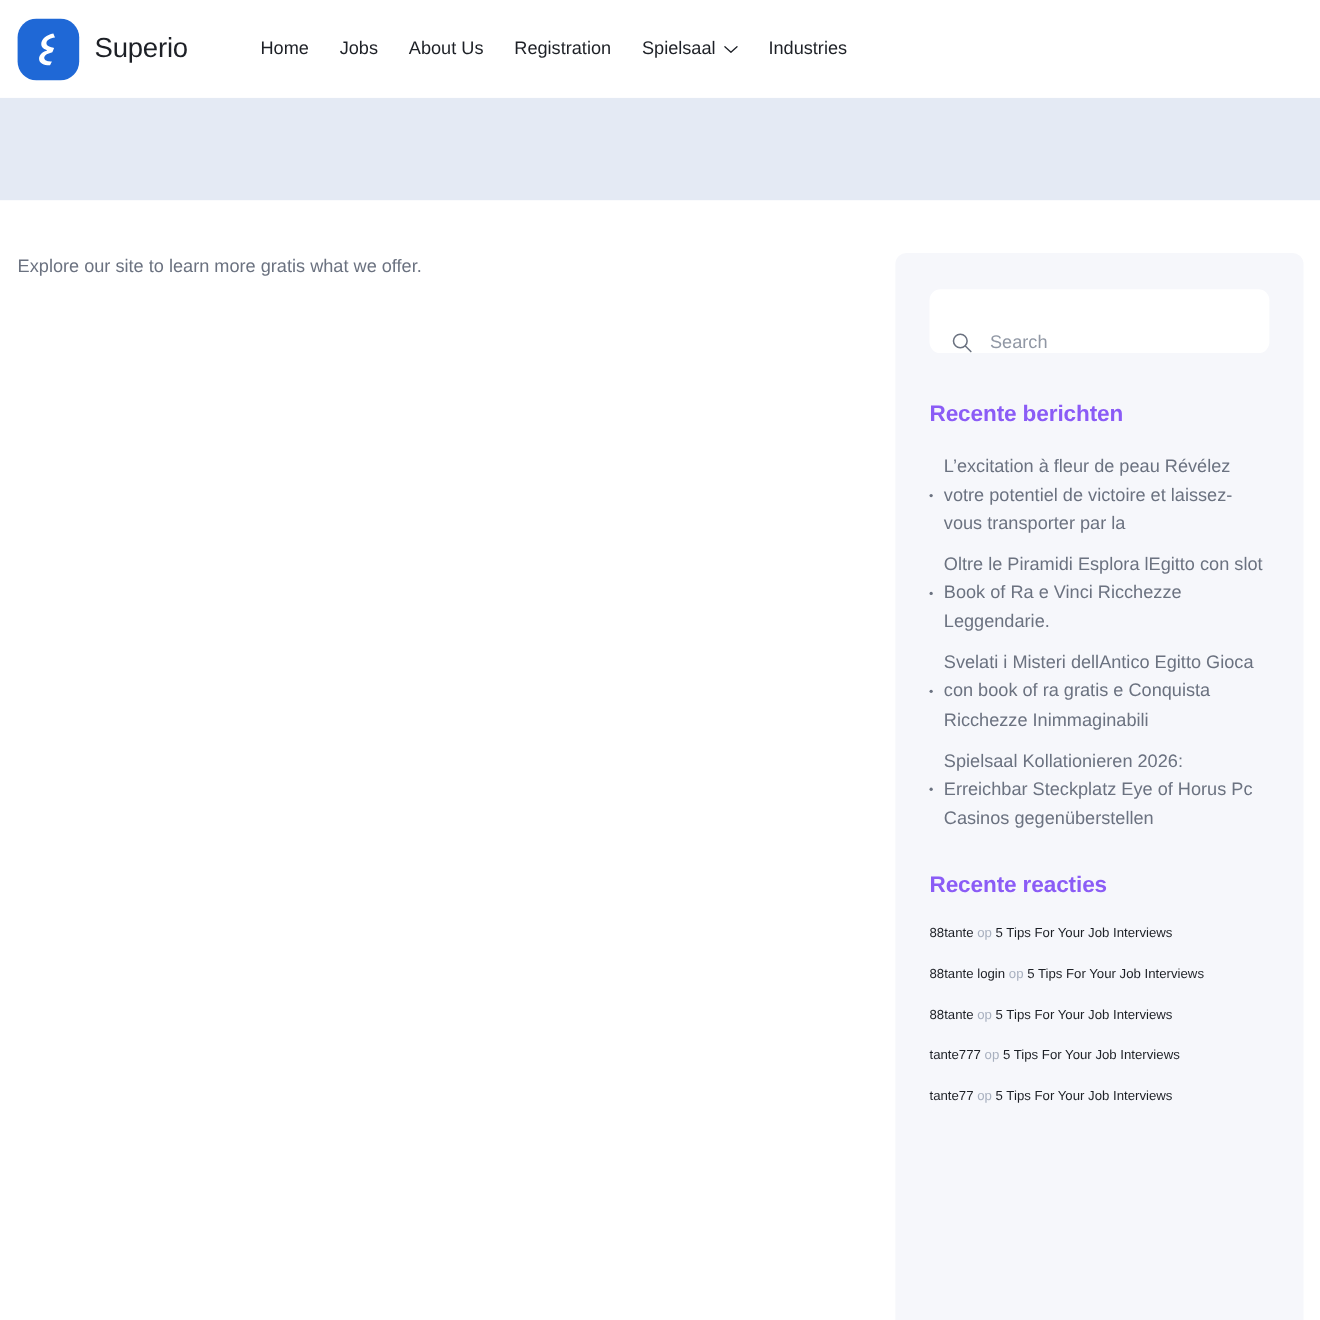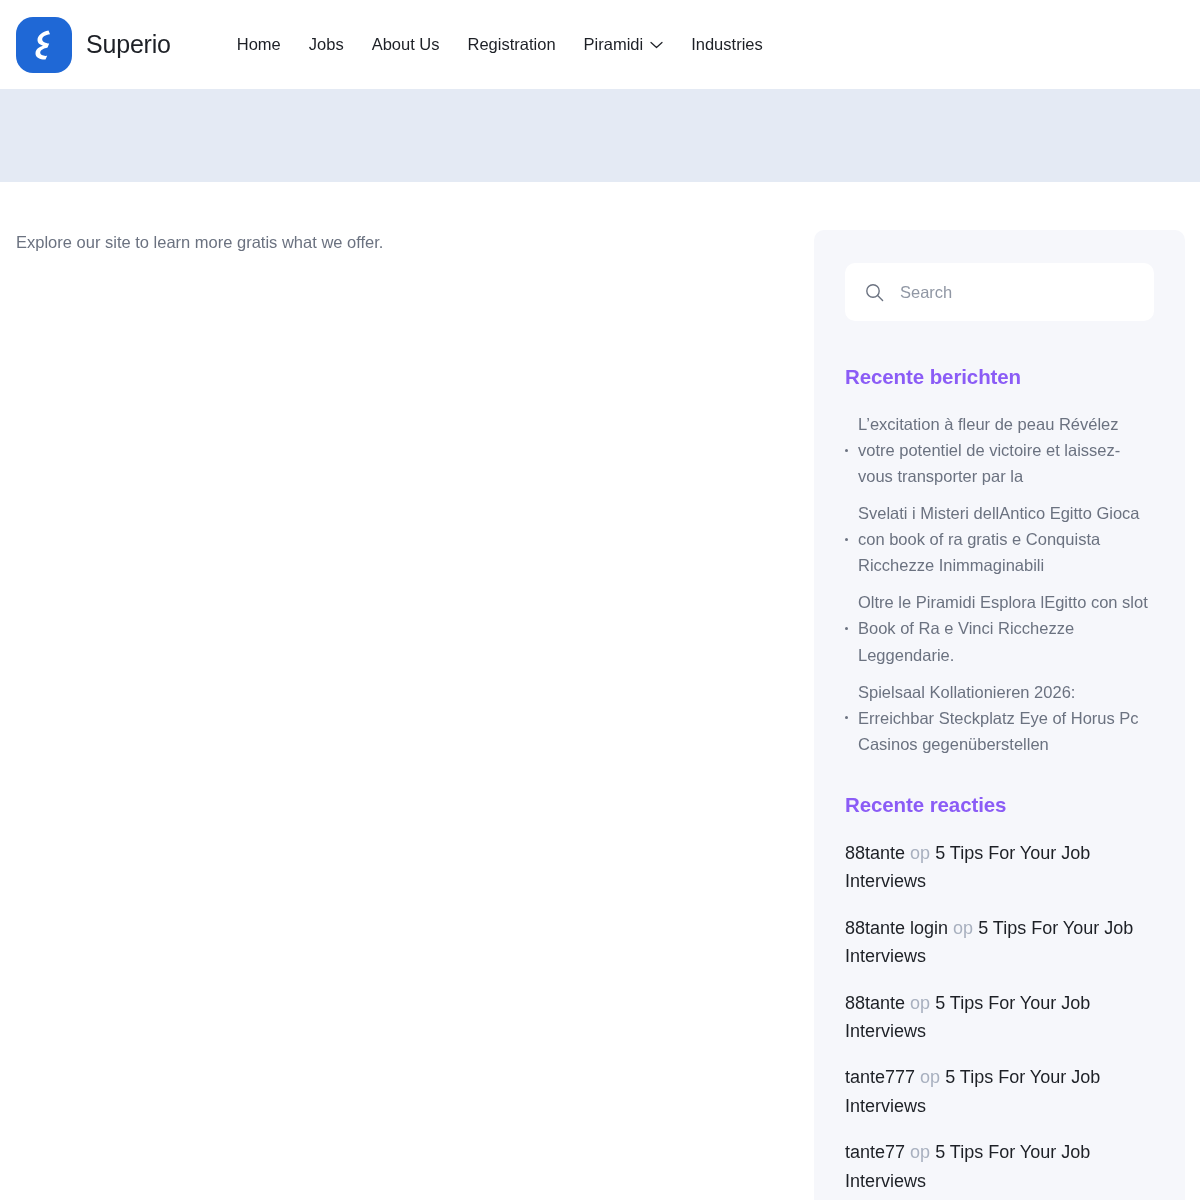--- a/index.html
+++ b/index.html
@@ -106,21 +106,21 @@
     border-radius: 10px 10px 0 0;
     padding: 33px 31px 30px 31px;
     min-height: 970px;
   }
 
   .search-box {
     background: #ffffff;
     border-radius: 10px;
     height: 58px;
     display: flex;
-    align-items: center;
+    align-items: flex-end;
     gap: 16px;
     padding: 0 20px;
     margin-bottom: 44px;
   }
 
   .search-icon { flex: none; line-height: 0; }
 
   .search-input {
     border: 0;
     outline: 0;
@@ -163,21 +163,21 @@
     font-size: 16.5px;
     line-height: 1.58;
     color: #6b7280;
   }
 
   .widget-gap { height: 36px; }
 
   .comment-list { list-style: none; }
 
   .comment-item {
-    font-size: 18px;
+    font-size: 12px;
     line-height: 1.58;
     color: #1d2026;
     margin-bottom: 18px;
   }
   .comment-item:last-child { margin-bottom: 0; }
 
   .comment-author { color: #1d2026; cursor: pointer; }
   .comment-sep { color: #a8b0bf; }
   .comment-post { color: #1d2026; cursor: pointer; }
 
@@ -207,21 +207,21 @@
     <div class="nav-item">
       <span>Jobs</span>
     </div>
     <div class="nav-item">
       <span>About Us</span>
     </div>
     <div class="nav-item">
       <span>Registration</span>
     </div>
     <div class="nav-item">
-      <span>Piramidi</span>
+      <span>Spielsaal</span>
       <span class="chev">
         <svg width="13" height="8" viewBox="0 0 13 8" aria-hidden="true">
           <path d="M1 1.5 L6.5 6.5 L12 1.5" fill="none" stroke="#1d2026" stroke-width="1.2" stroke-linecap="round" stroke-linejoin="round"></path>
         </svg>
       </span>
     </div>
     <div class="nav-item">
       <span>Industries</span>
     </div>
   </nav>
@@ -249,25 +249,25 @@
     </div>
 
     <h3 class="widget-title">Recente berichten</h3>
     <ul class="post-list">
       <li class="post-item">
         <span class="post-bullet"></span>
         <span class="post-link">L’excitation à fleur de peau Révélez votre potentiel de victoire et laissez-vous transporter par la</span>
       </li>
       <li class="post-item">
         <span class="post-bullet"></span>
-        <span class="post-link">Svelati i Misteri dellAntico Egitto Gioca con book of ra gratis e Conquista Ricchezze Inimmaginabili</span>
+        <span class="post-link">Oltre le Piramidi Esplora lEgitto con slot Book of Ra e Vinci Ricchezze Leggendarie.</span>
       </li>
       <li class="post-item">
         <span class="post-bullet"></span>
-        <span class="post-link">Oltre le Piramidi Esplora lEgitto con slot Book of Ra e Vinci Ricchezze Leggendarie.</span>
+        <span class="post-link">Svelati i Misteri dellAntico Egitto Gioca con book of ra gratis e Conquista Ricchezze Inimmaginabili</span>
       </li>
       <li class="post-item">
         <span class="post-bullet"></span>
         <span class="post-link">Spielsaal Kollationieren 2026: Erreichbar Steckplatz Eye of Horus Pc Casinos gegenüberstellen</span>
       </li>
     </ul>
 
     <div class="widget-gap"></div>
 
     <h3 class="widget-title">Recente reacties</h3>

